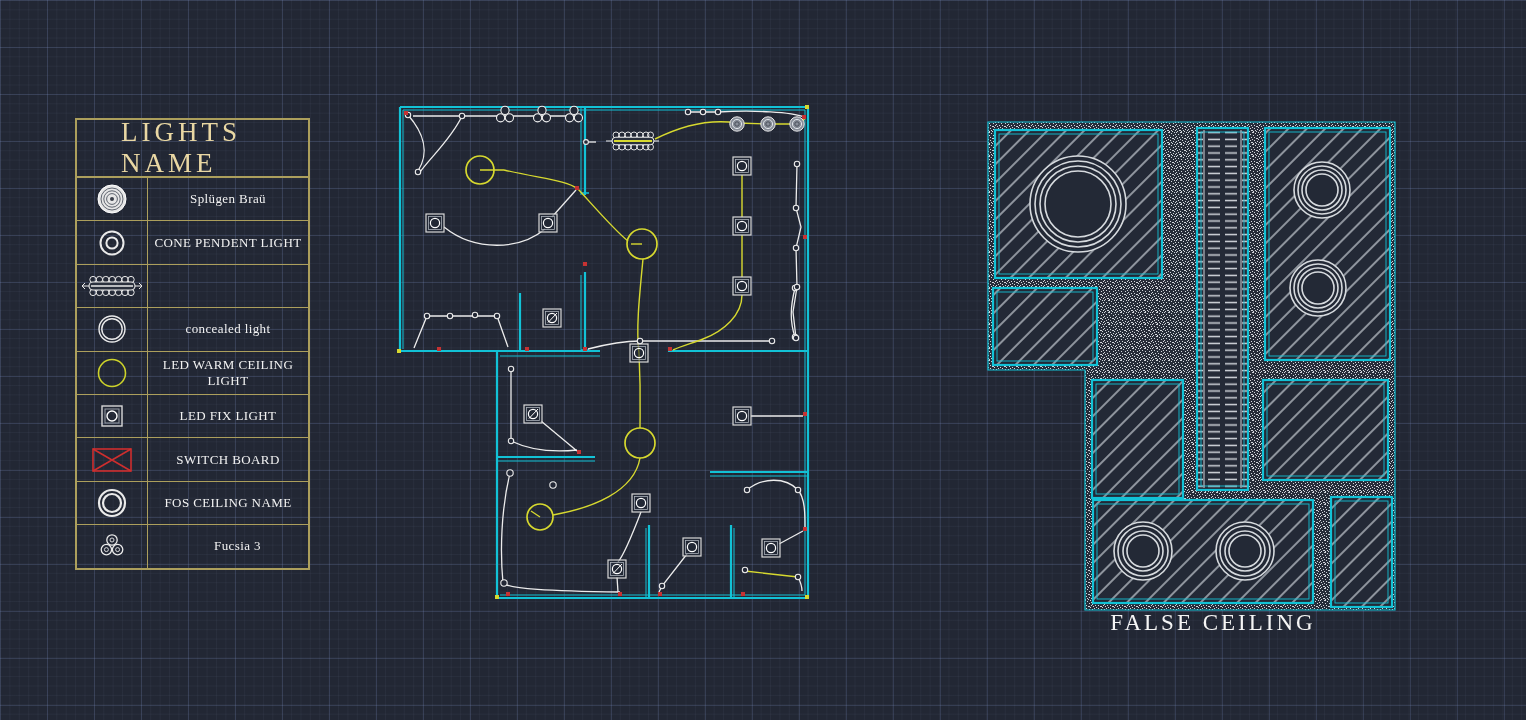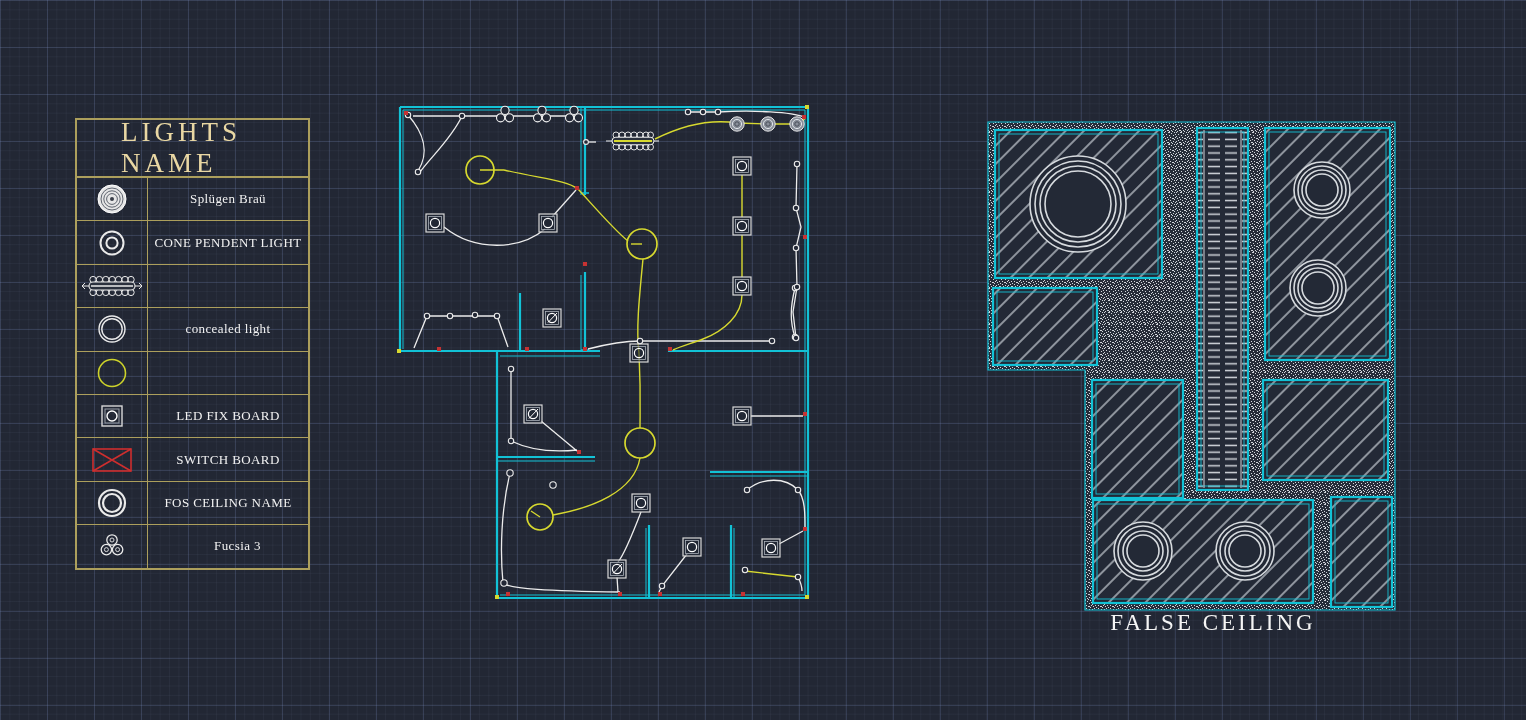--- a/index.html
+++ b/index.html
@@ -110,31 +110,32 @@
       </div>
       <div class="lbl">concealed light</div>
     </div>
 
     <div class="lrow">
       <div class="sym">
         <svg width="36" height="36" viewBox="-18 -18 36 36">
           <circle r="13.5" fill="none" stroke="#ccd22a" stroke-width="1.6"></circle>
         </svg>
       </div>
+      <div class="lbl">LED WARM CEILING LIGHT</div>
     </div>
 
     <div class="lrow">
       <div class="sym">
         <svg width="36" height="36" viewBox="-18 -18 36 36">
           <rect x="-10" y="-10" width="20" height="20" fill="none" stroke="#d8d8d8" stroke-width="1.4"></rect>
           <rect x="-7" y="-7" width="14" height="14" fill="none" stroke="#9aa0a8" stroke-width="1"></rect>
           <circle r="5" fill="none" stroke="#ffffff" stroke-width="1.4"></circle>
         </svg>
       </div>
-      <div class="lbl">LED FIX BOARD</div>
+      <div class="lbl">LED FIX LIGHT</div>
     </div>
 
     <div class="lrow">
       <div class="sym">
         <svg width="44" height="28" viewBox="-22 -14 44 28">
           <rect x="-19" y="-11" width="38" height="22" fill="none" stroke="#cf2e2e" stroke-width="1.6"></rect>
           <path d="M-19,-11 L19,11 M19,-11 L-19,11" stroke="#cf2e2e" stroke-width="1.6"></path>
         </svg>
       </div>
       <div class="lbl">SWITCH BOARD</div>

